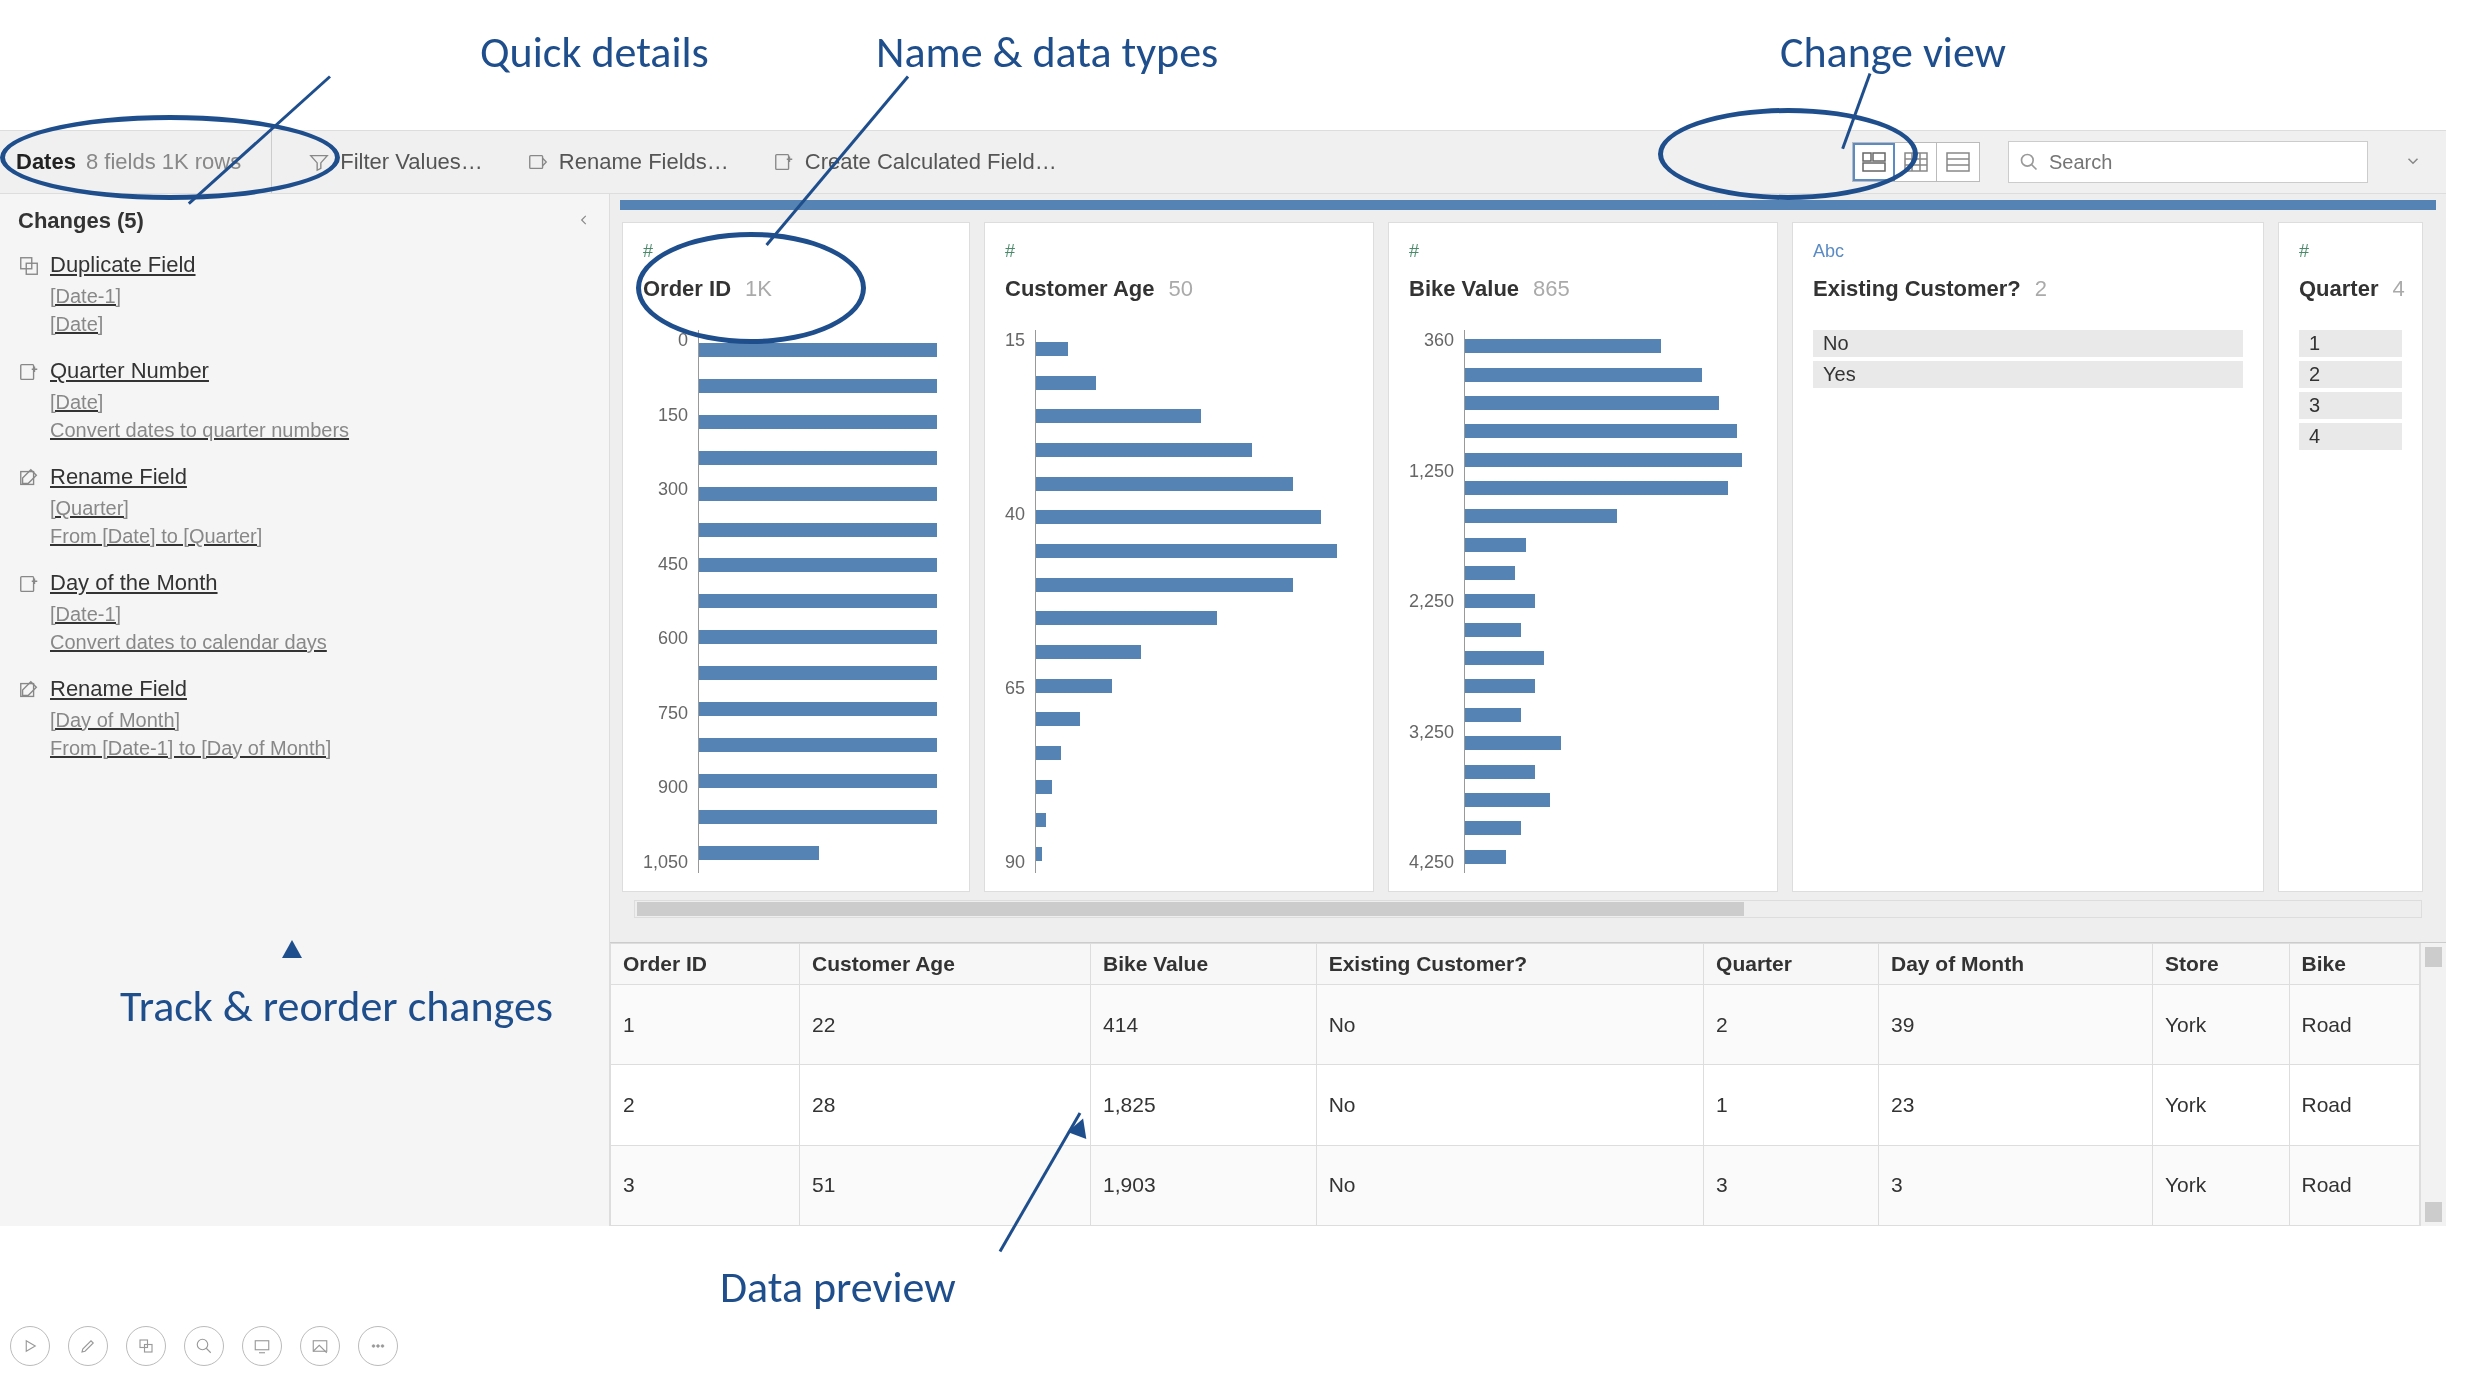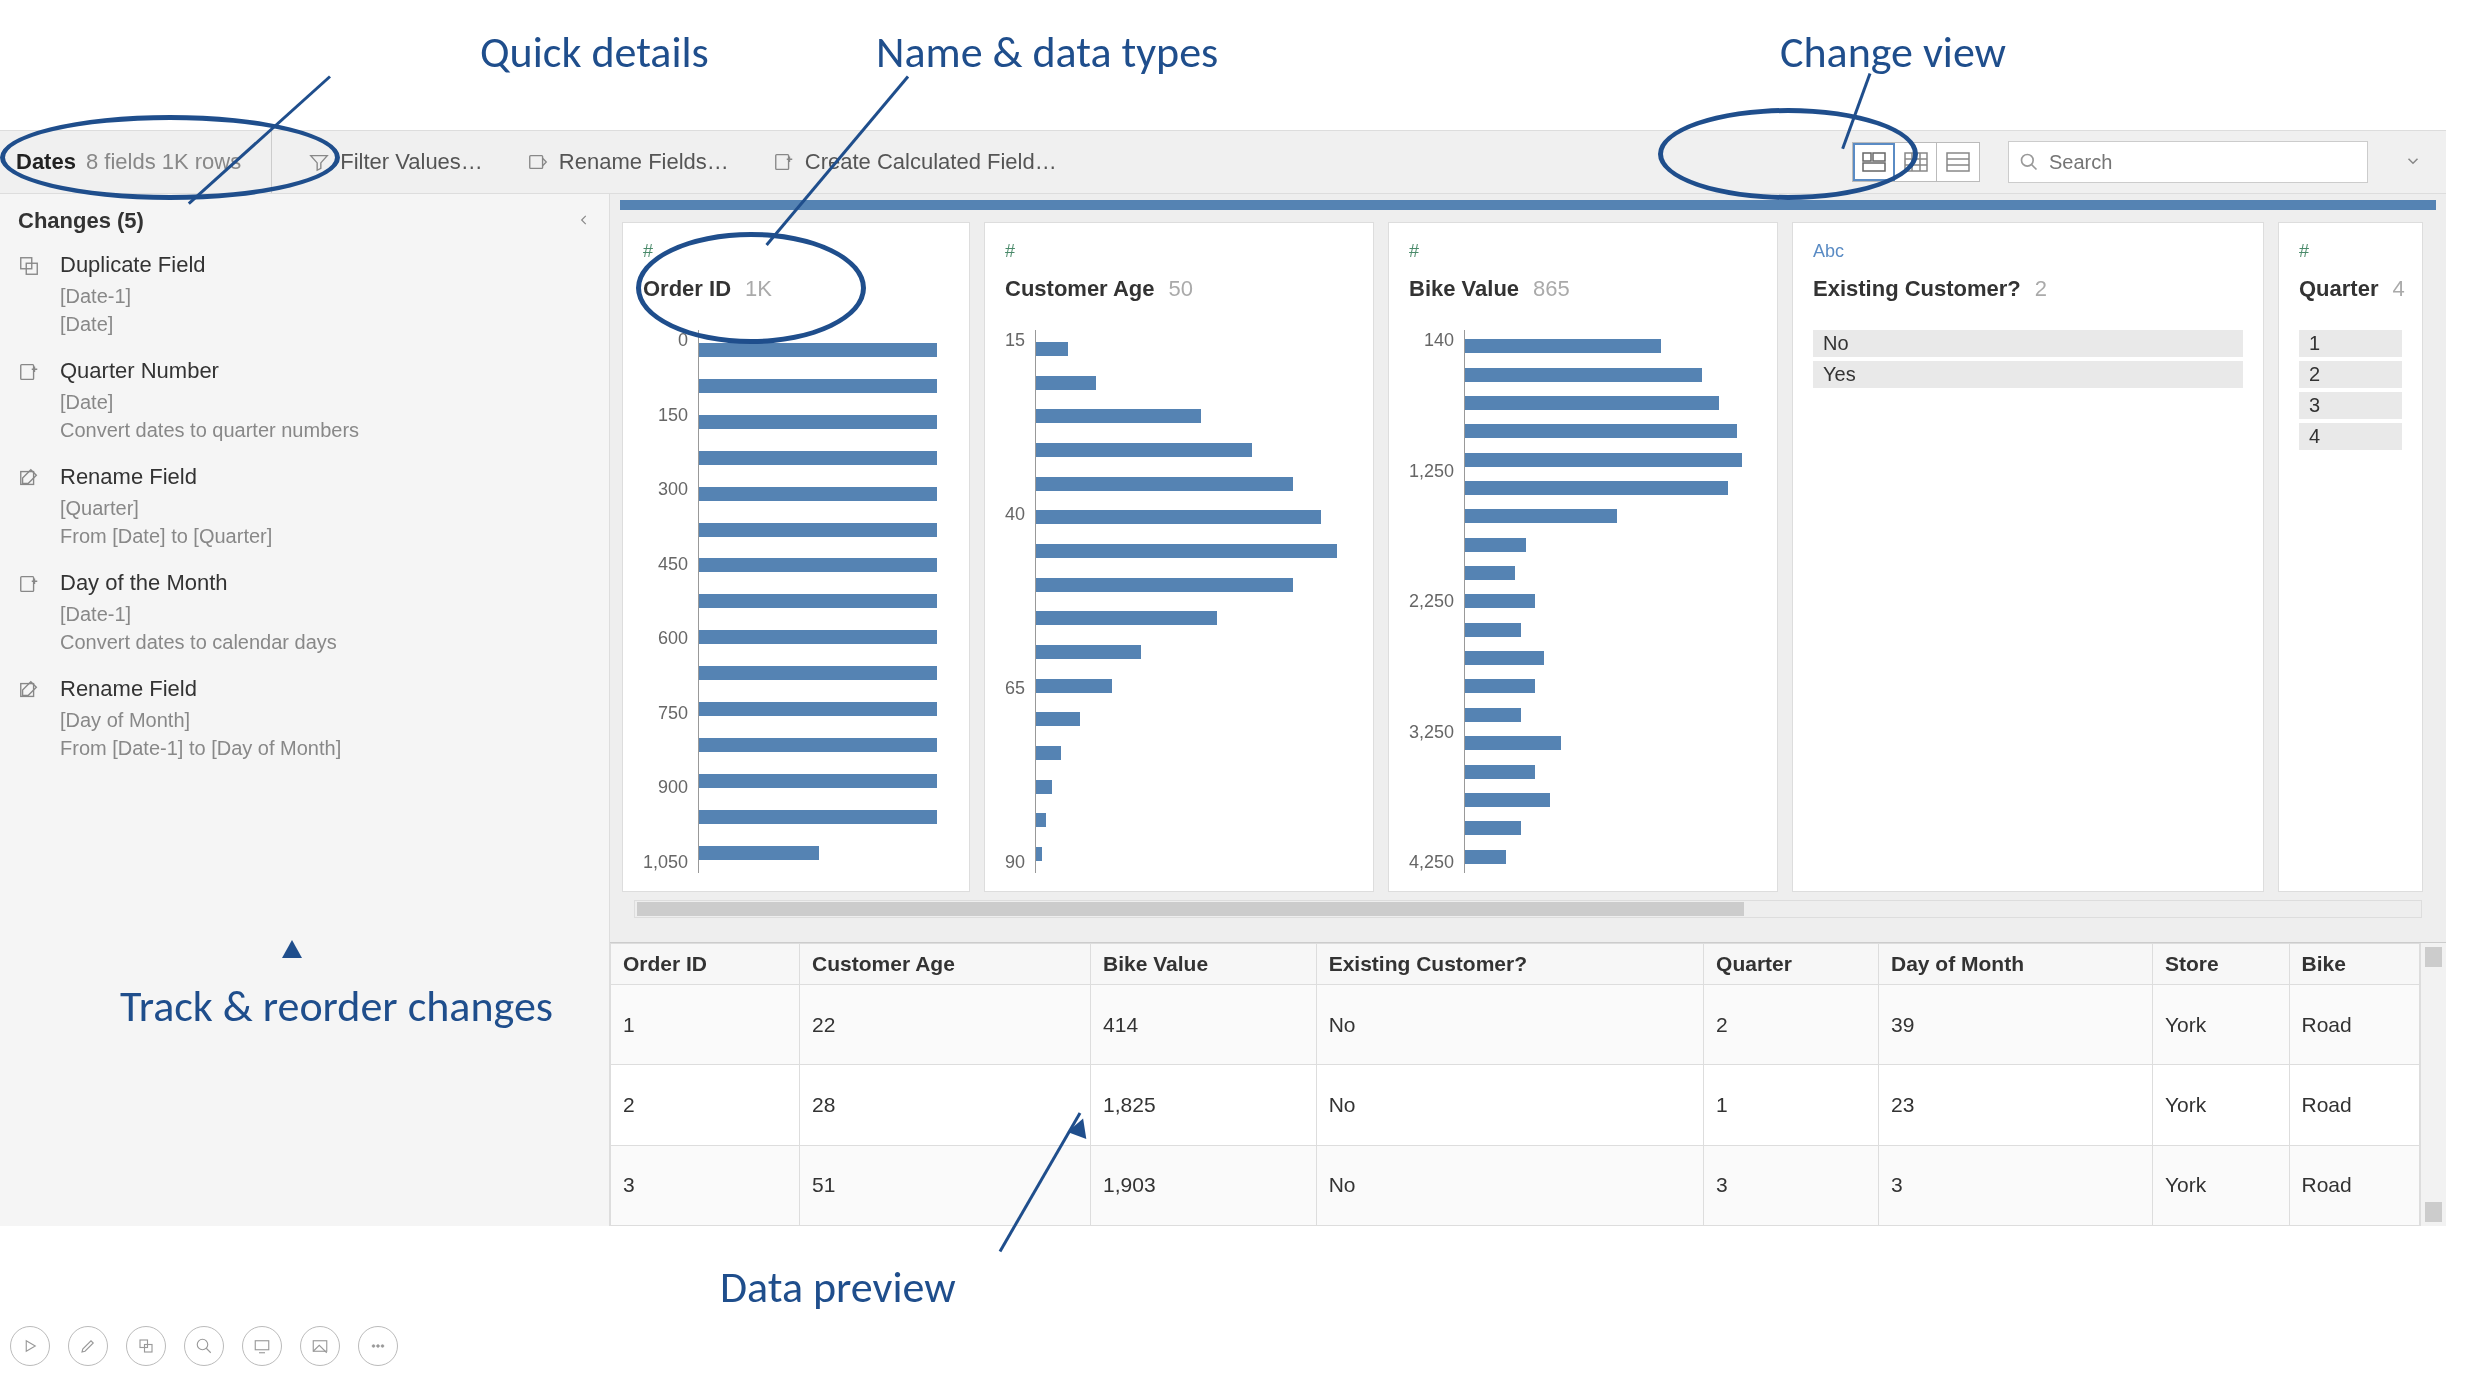--- a/index.html
+++ b/index.html
@@ -48,21 +48,21 @@
 
   
   .sidebar {
     position:absolute; top:194px; left:0; width:610px; bottom:160px;
     background:#f5f5f5;
     border-right:1px solid #ddd;
     padding:14px 18px;
   }
   .sidebar .sb-head { display:flex; align-items:center; font-weight:600; font-size:22px; margin-bottom:18px;}
   .sidebar .sb-head .collapse { margin-left:auto; color:#888; font-size:18px; cursor:pointer;}
-  .sidebar .change-item { display:flex; gap:14px; margin-bottom:20px;}
+  .sidebar .change-item { display:flex; gap:4px; margin-bottom:20px;text-decoration:underline;}
   .sidebar .change-item .ci-icon { width:28px; flex-shrink:0; margin-top:3px;}
   .sidebar .change-item .ci-body { flex:1;}
   .sidebar .change-item .ci-title { font-size:22px; color:#333; margin-bottom:4px;}
   .sidebar .change-item .ci-sub { font-size:20px; color:#888; line-height:1.4;}
 
   
   .main {
     position:absolute; top:194px; left:610px; right:40px; bottom:160px;
     background:#eee;
     display:flex; flex-direction:column;
@@ -341,21 +341,21 @@
         </div>
         <div class="card c-bike">
           <div class="ctype ctype-num">#</div>
     <div class="ctitle">
             <span>Bike Value</span>
             <span class="cc">865</span>
           </div>
     <div class="chart-area">
             <div class="hbar-chart">
               <div class="hbar-axis">
-                <div>140</div>
+                <div>360</div>
                 <div>1,250</div>
                 <div>2,250</div>
                 <div>3,250</div>
                 <div>4,250</div>
               </div>
               <div class="hbar-bars">
                 <div class="hbar" style="width:67%"></div>
                 <div class="hbar" style="width:81%"></div>
                 <div class="hbar" style="width:87%"></div>
                 <div class="hbar" style="width:93%"></div>

